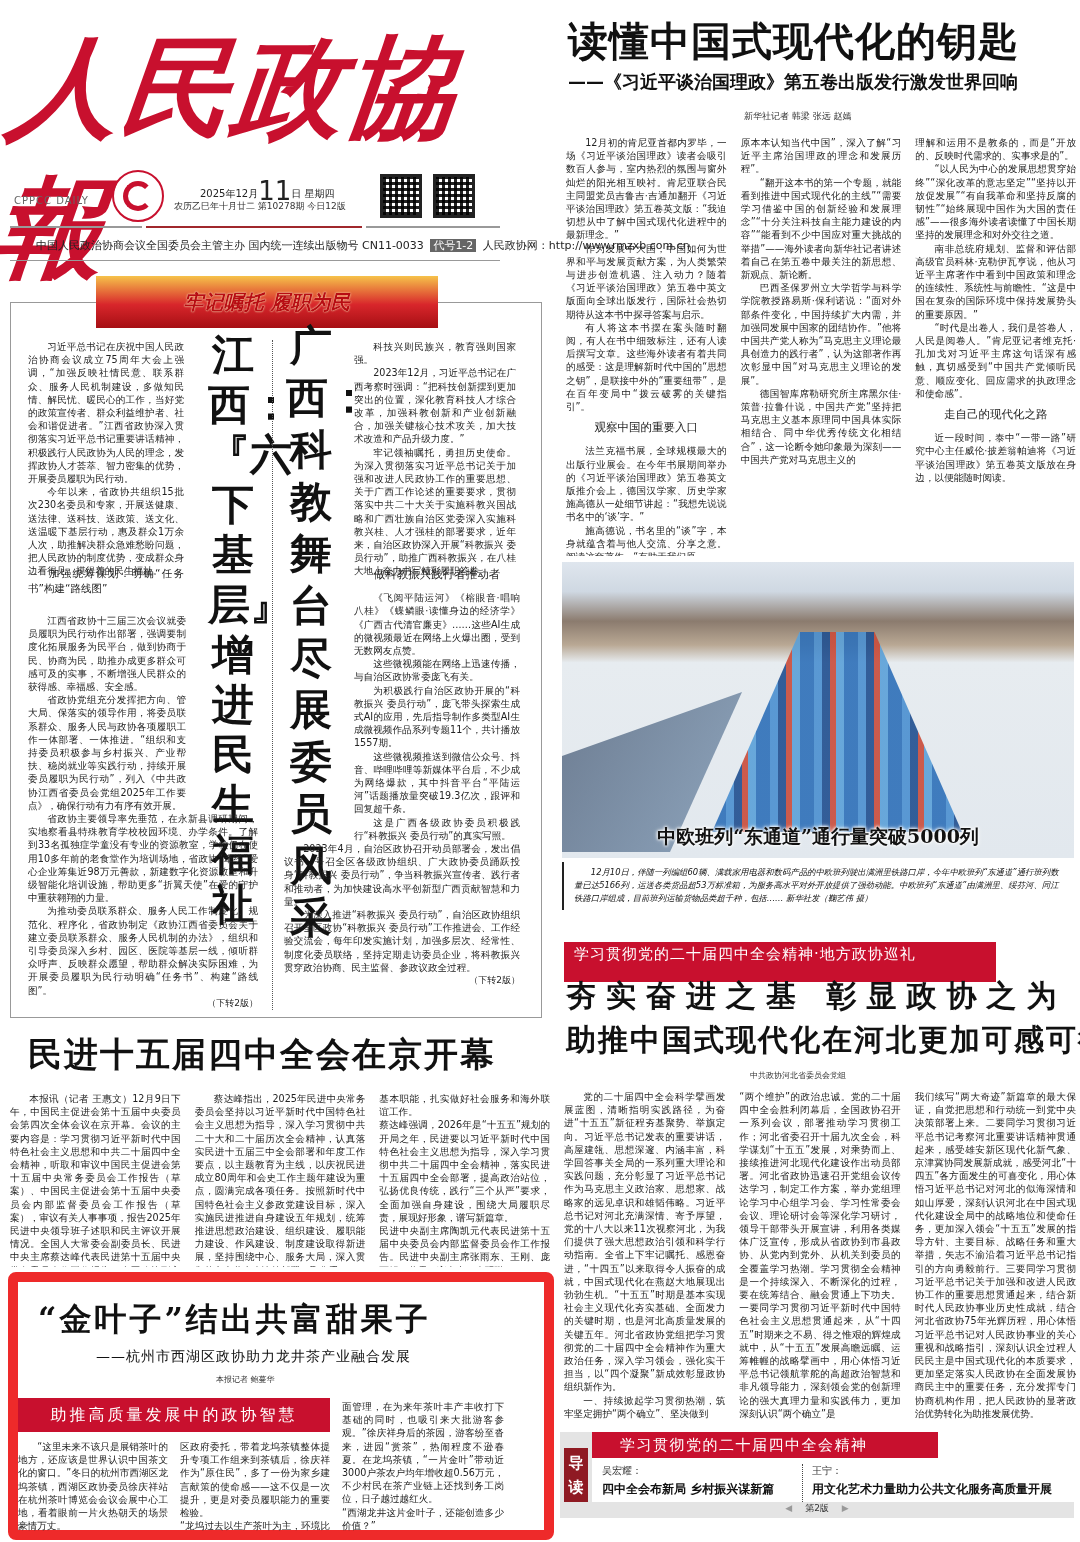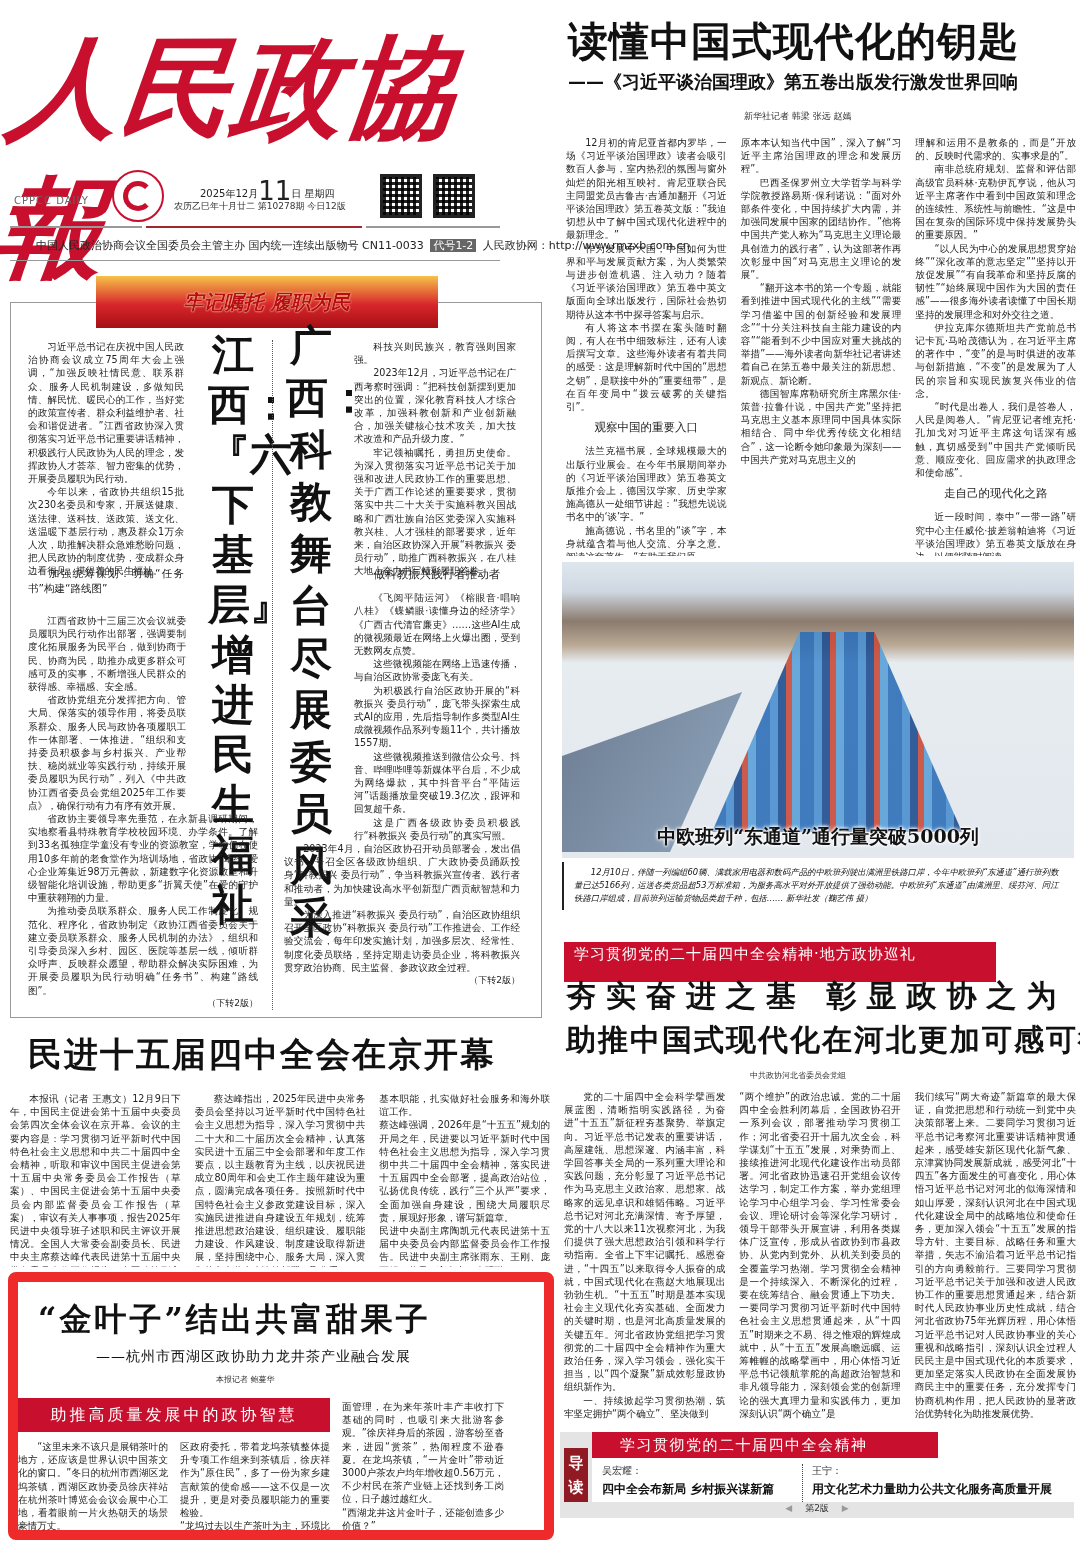--- a/index.html
+++ b/index.html
@@ -129,29 +129,28 @@
   <div class="col body-text">
     <p>12月初的肯尼亚首都内罗毕，一场《习近平谈治国理政》读者会吸引数百人参与，室内热烈的氛围与窗外灿烂的阳光相互映衬。肯尼亚联合民主同盟党员吉鲁吉·吉通加翻开《习近平谈治国理政》第五卷英文版：“我迫切想从中了解中国式现代化进程中的最新理念。”</p>
     <p>作为发展中大国，中国如何为世界和平与发展贡献方案，为人类繁荣与进步创造机遇、注入动力？随着《习近平谈治国理政》第五卷中英文版面向全球出版发行，国际社会热切期待从这本书中探寻答案与启示。</p>
     <p>有人将这本书摆在案头随时翻阅，有人在书中细致标注，还有人读后撰写文章。这些海外读者有着共同的感受：这是理解新时代中国的“思想之钥”，是联接中外的“重要纽带”，是在百年变局中“拨云破雾的关键指引”。</p>
     <p class="subhead">观察中国的重要入口</p>
     <p>法兰克福书展，全球规模最大的出版行业展会。在今年书展期间举办的《习近平谈治国理政》第五卷英文版推介会上，德国汉学家、历史学家施高德从一处细节讲起：“我想先说说书名中的‘谈’字。”</p>
     <p>施高德说，书名里的“谈”字，本身就蕴含着与他人交流、分享之意。阅读这套著作，“有助于我们原</p>
   </div>
   <div class="col body-text">
     <p style="text-indent:0">原本本认知当代中国”，深入了解“习近平主席治国理政的理念和发展历程”。</p>
+    <p>“翻开这本书的第一个专题，就能看到推进中国式现代化的主线”“需要学习借鉴中国的创新经验和发展理念”“十分关注科技自主能力建设的内容”“能看到不少中国应对重大挑战的举措”——海外读者向新华社记者讲述着自己在第五卷中最关注的新思想、新观点、新论断。</p>
     <p>巴西圣保罗州立大学哲学与科学学院教授路易斯·保利诺说：“面对外部条件变化，中国持续扩大内需，并加强同发展中国家的团结协作。”他将中国共产党人称为“马克思主义理论最具创造力的践行者”，认为这部著作再次彰显中国“对马克思主义理论的发展”。</p>
-    <p>“翻开这本书的第一个专题，就能看到推进中国式现代化的主线”“需要学习借鉴中国的创新经验和发展理念”“十分关注科技自主能力建设的内容”“能看到不少中国应对重大挑战的举措”——海外读者向新华社记者讲述着自己在第五卷中最关注的新思想、新观点、新论断。</p>
     <p>德国智库席勒研究所主席黑尔佳·策普·拉鲁什说，中国共产党“坚持把马克思主义基本原理同中国具体实际相结合、同中华优秀传统文化相结合”，这一论断令她印象最为深刻——中国共产党对马克思主义的</p>
   </div>
   <div class="col body-text">
     <p style="text-indent:0">理解和运用不是教条的，而是“开放的、反映时代需求的、实事求是的”。</p>
+    <p>“以人民为中心的发展思想贯穿始终”“深化改革的意志坚定”“坚持以开放促发展”“有自我革命和坚持反腐的韧性”“始终展现中国作为大国的责任感”——很多海外读者读懂了中国长期坚持的发展理念和对外交往之道。</p>
     <p>南非总统府规划、监督和评估部高级官员科林·克勒伊瓦亨说，他从习近平主席著作中看到中国政策和理念的连续性、系统性与前瞻性。“这是中国在复杂的国际环境中保持发展势头的重要原因。”</p>
-    <p>“以人民为中心的发展思想贯穿始终”“深化改革的意志坚定”“坚持以开放促发展”“有自我革命和坚持反腐的韧性”“始终展现中国作为大国的责任感”——很多海外读者读懂了中国长期坚持的发展理念和对外交往之道。</p>
-    <p>伊拉克库尔德斯坦共产党前总书记卡瓦·马哈茂德认为，在习近平主席的著作中，“变”的是与时俱进的改革与创新措施，“不变”的是发展为了人民的宗旨和实现民族复兴伟业的信念。</p>
     <p>“时代是出卷人，我们是答卷人，人民是阅卷人。”肯尼亚记者维克托·孔加戈对习近平主席这句话深有感触，真切感受到“中国共产党倾听民意、顺应变化、回应需求的执政理念和使命感”。</p>
     <p class="subhead">走自己的现代化之路</p>
     <p>近一段时间，泰中“一带一路”研究中心主任威伦·披差翁帕迪将《习近平谈治国理政》第五卷英文版放在身边，以便能随时阅读。</p>
 
   </div>
 </div>
 
 <div class="abs" id="box-main"></div>
 <div class="abs" id="banner">
     <span>牢记嘱托  履职为民</span>

